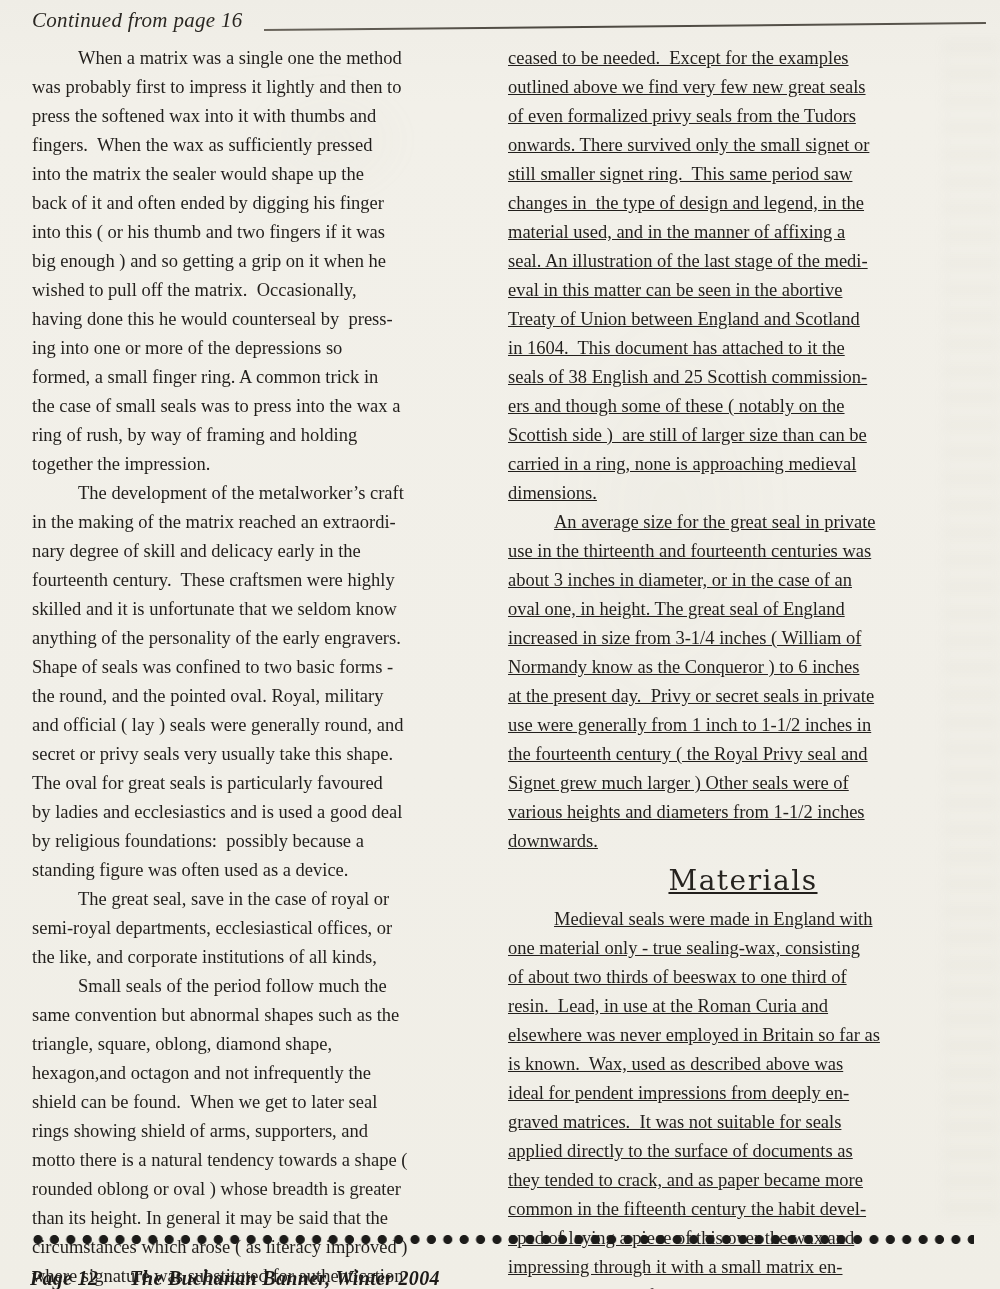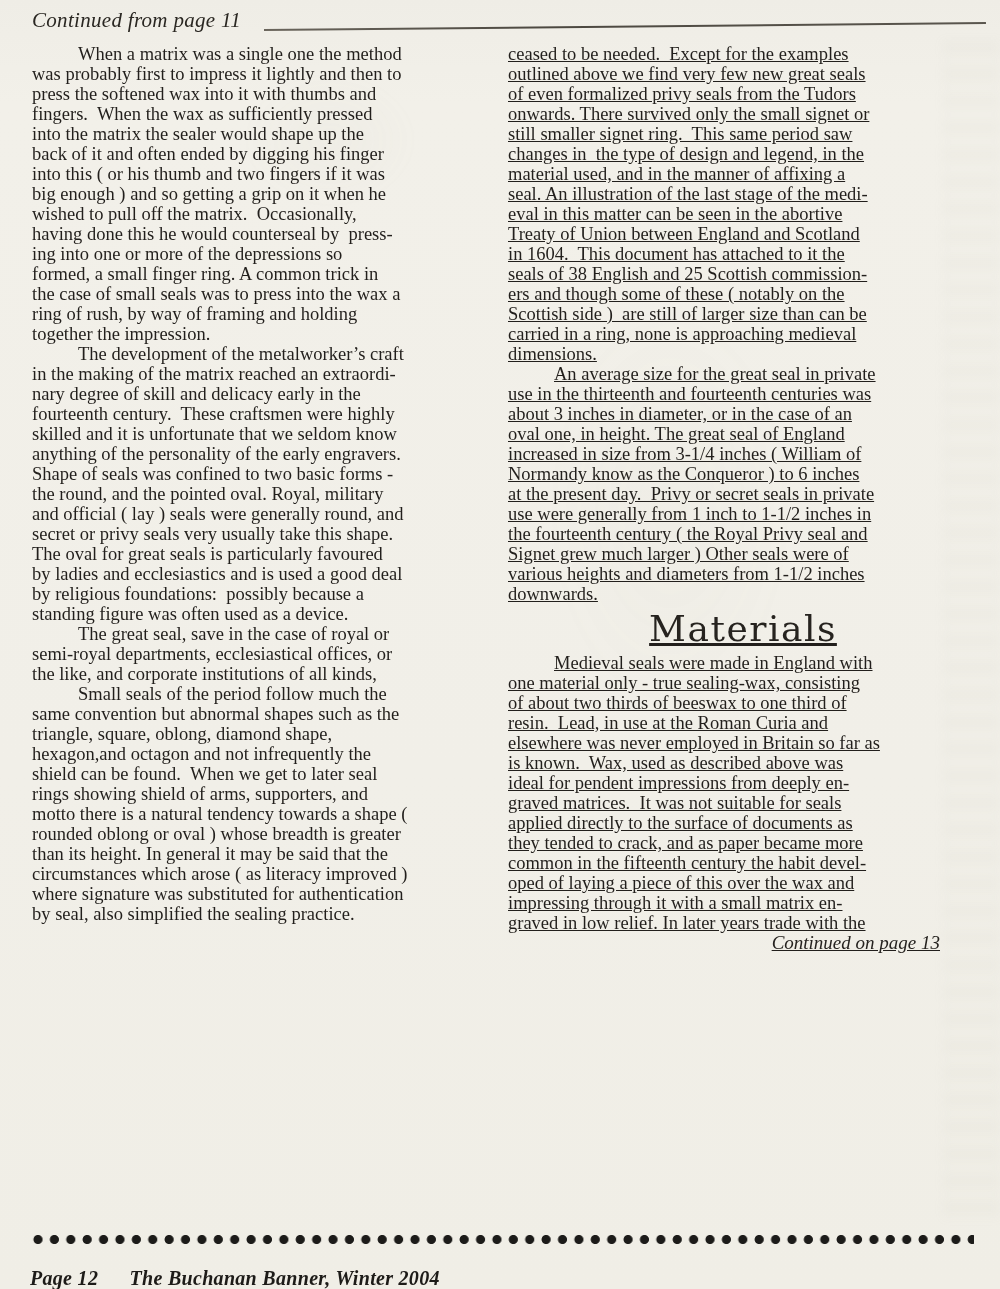--- a/index.html
+++ b/index.html
@@ -66,32 +66,32 @@
   }
   .col {
     overflow: hidden;
   }
   .col.left  { width: 452px; }
   .col.right { width: 470px; text-decoration: underline; }
 
   .body-text {
     margin: 0;
     font-size: 18.5px;
-    line-height: 20px;
+    line-height: 29px;
     white-space: pre;
     color: #221f1c;
   }
   .body-text.indent { text-indent: 46px; }
 
   .materials-heading {
     margin: 4px 0 3px 0;
     text-align: center;
     font-family: "DejaVu Serif", serif;
     font-weight: 400;
-    font-size: 36px;
+    font-size: 28px;
     line-height: 42px;
     letter-spacing: 1.5px;
     color: #26231f;
   }
 
   .continued-on {
     margin: -1px 38px 0 0;
     text-align: right;
     font-style: italic;
     font-size: 19px;
@@ -121,21 +121,21 @@
 </head>
 <body>
 
 <div class="page">
 
   <div class="bleed right-strip"></div>
   <div class="bleed blob-a"></div>
   <div class="bleed blob-b"></div>
 
   <div class="scan-header">
-    <span class="continued-from">Continued from page 11</span>
+    <span class="continued-from">Continued from page 16</span>
     <div class="header-rule"></div>
   </div>
 
   <div class="columns">
 
     <div class="col left">
       <p class="body-text indent">When a matrix was a single one the method
 was probably first to impress it lightly and then to
 press the softened wax into it with thumbs and
 fingers.  When the wax as sufficiently pressed

